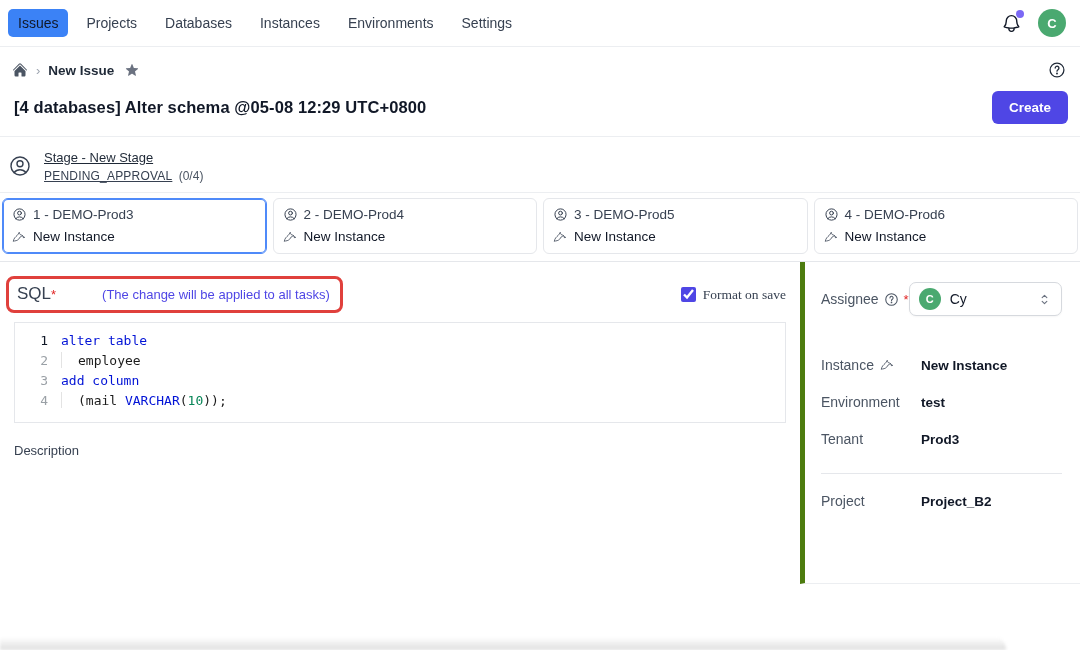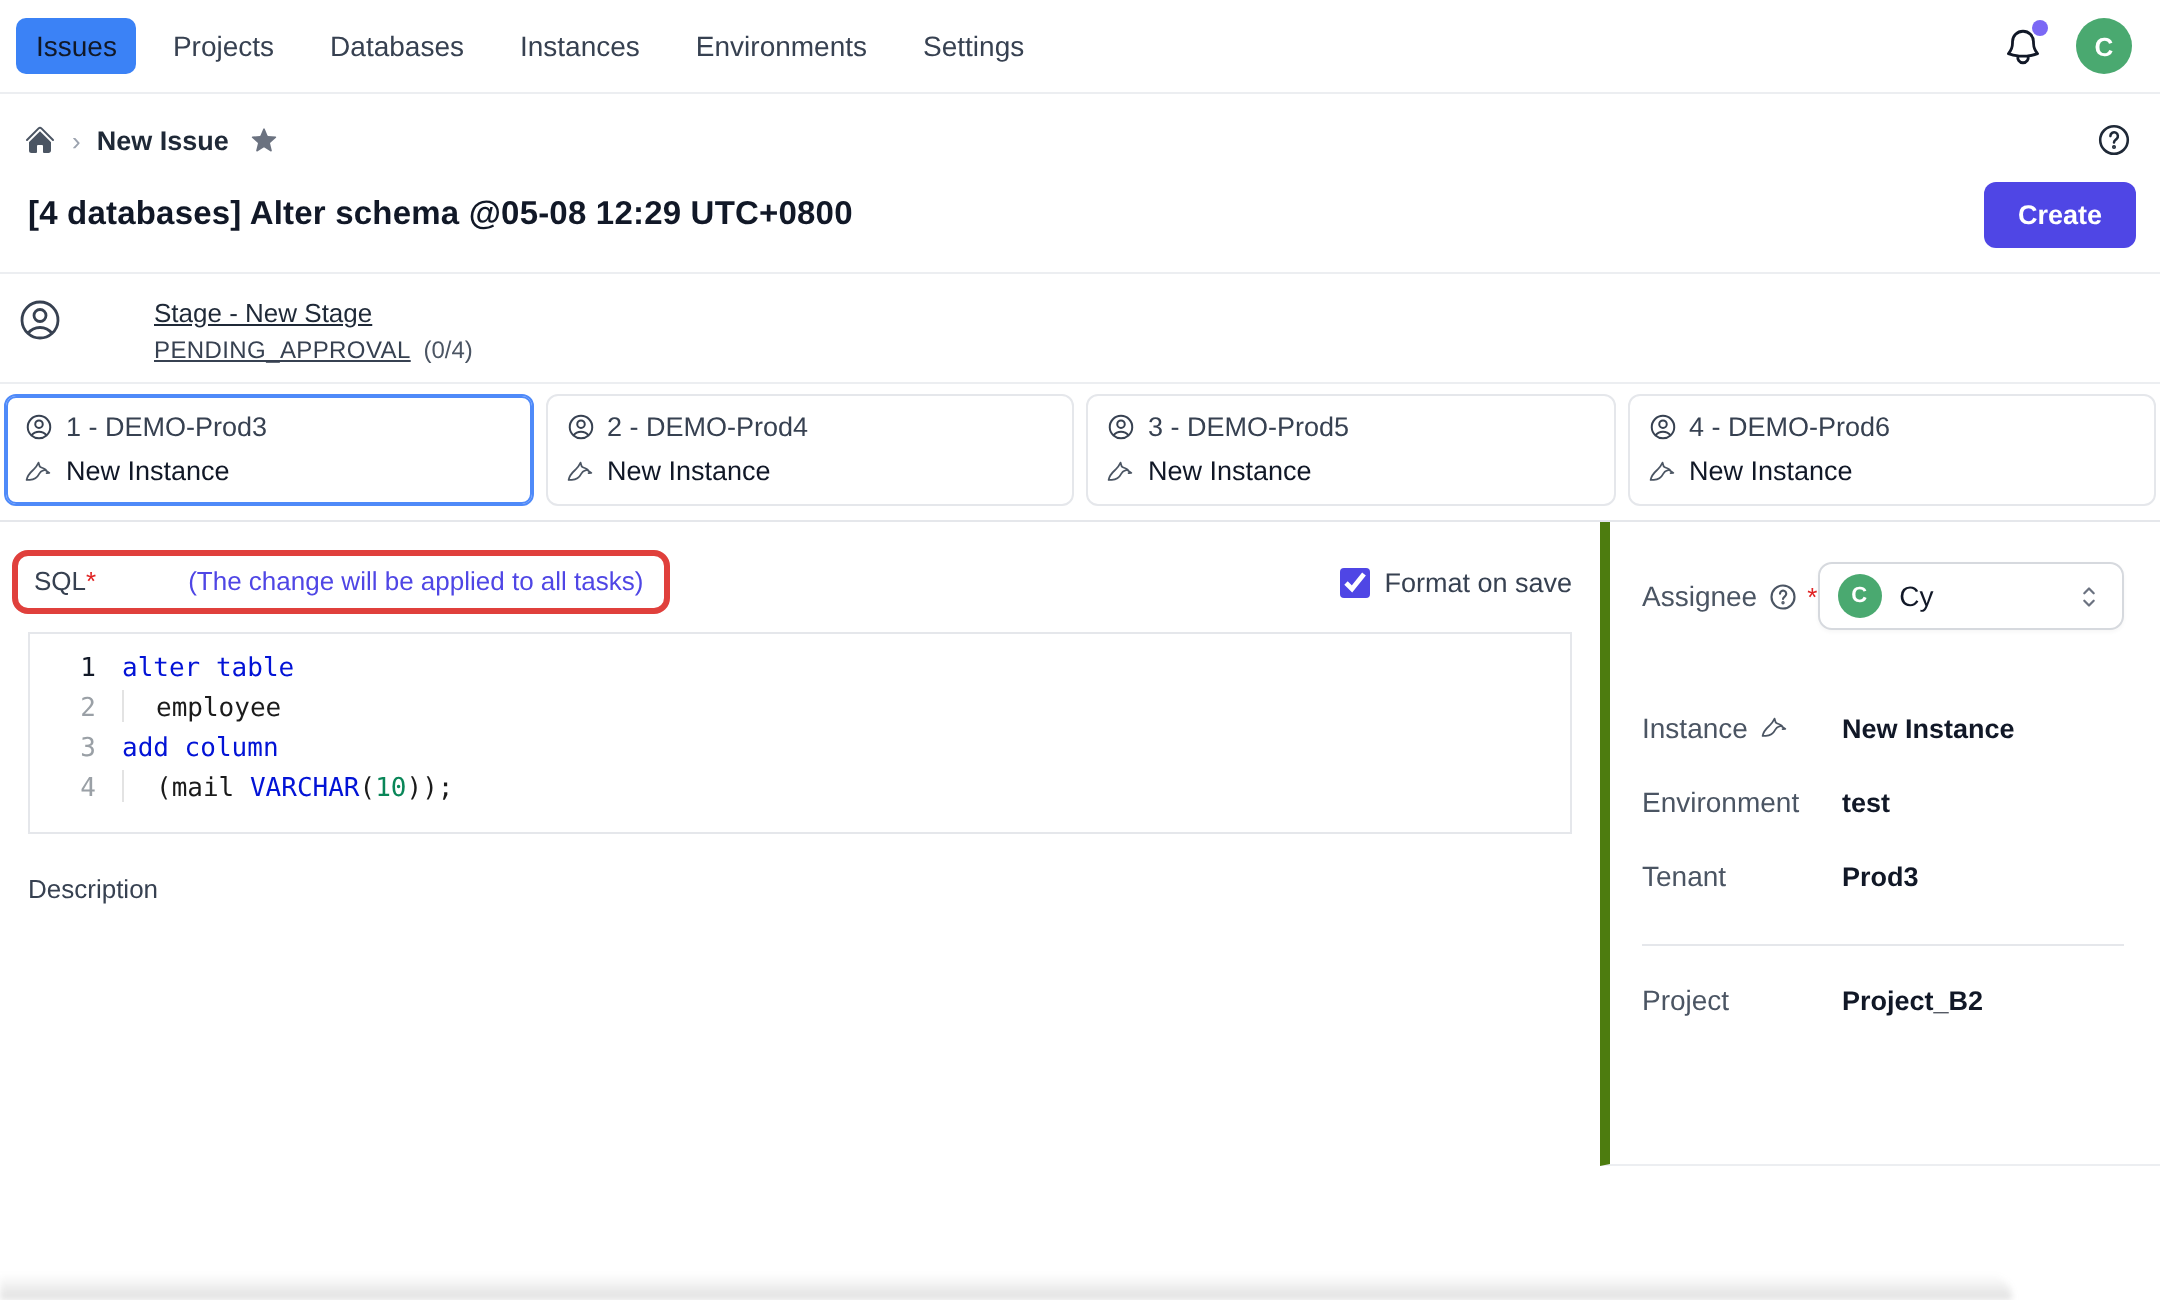--- a/index.html
+++ b/index.html
@@ -32,21 +32,21 @@
 
   
   .title-row { display:flex; align-items:center; padding:6px 12px 12px 14px; }
   .page-title { font-size:16.5px; font-weight:700; color:#111827; letter-spacing:.1px; }
   .create-btn { margin-left:auto; background:var(--accent,#4f46e5); color:#fff;
     font-size:13.5px; font-weight:700; border:none; border-radius:6px;
     padding:9px 17px; cursor:pointer; font-family:inherit; }
 
   
   .stage-strip { border-top:1px solid #eceef1; padding:11px 8px 9px 8px;
-    display:flex; align-items:flex-start;gap:33px; }
+    display:flex; align-items:center; }
   .stage-text { margin-left:12px; }
   .stage-link { font-size:13px; font-weight:500; color:#1f2937;
     text-decoration:underline; cursor:pointer; display:inline-block; margin-bottom:4px; }
   .stage-status-row { font-size:12px; color:#374151; }
   .stage-status { text-decoration:underline; cursor:pointer; letter-spacing:.2px; }
   .stage-progress { color:#4b5563; margin-left:3px; }
 
   
   .tasks-strip { border-top:1px solid #eceef1; border-bottom:1px solid #e5e7eb;
     display:flex; gap:6px; padding:5px 2px 7px 2px; background:#fff; }
@@ -62,27 +62,27 @@
   
   .content { display:flex; align-items:stretch; }
   .main-col { flex:1; padding:14px 14px 0 14px; min-width:0; }
   .side-col { width:280px; border-left:5px solid #4d7c0f; border-bottom:1px solid #eceef1;
     padding:20px 18px 0 16px; height:322px; }
 
   
   .sql-row { display:flex; align-items:center; justify-content:space-between; }
   .sql-annotation { border:3px solid var(--annotation-red,#e0403c); border-radius:8px;
     padding:5px 10px 6px 8px; display:inline-flex; align-items:center; margin-left:-8px; }
-  .sql-label { font-size:13px; font-weight:500; color:#374151; }
+  .sql-label { font-size:17px; font-weight:500; color:#374151; }
   .sql-required { color:#e02424; font-size:13px; margin-right:4px; }
   .sql-note { font-size:13px; color:var(--link-indigo,#4f46e5);margin-left:42px; }
   .format-save { display:flex; align-items:center; gap:7px; cursor:pointer; }
   .format-save input { width:15px; height:15px; accent-color:var(--accent,#4f46e5);
     cursor:pointer; }
-  .format-save span { font-size:13.5px; color:#374151; }
+  .format-save span { font-size:13.5px; color:#374151;font-family:Liberation Serif, serif; }
 
   
   .editor { border:1px solid #e5e7eb; margin-top:9px; height:101px; background:#fff;
     padding-top:8px; font-family:"DejaVu Sans Mono", monospace; font-size:13px;
     overflow:hidden; }
   .code-line { display:flex; height:20px; line-height:20px; }
   .ln { width:46px; text-align:right; padding-right:13px; color:#9aa0a6;
     user-select:none; flex:none; }
   .code-line.active .ln { color:#111827; }
   .code { white-space:pre; }

